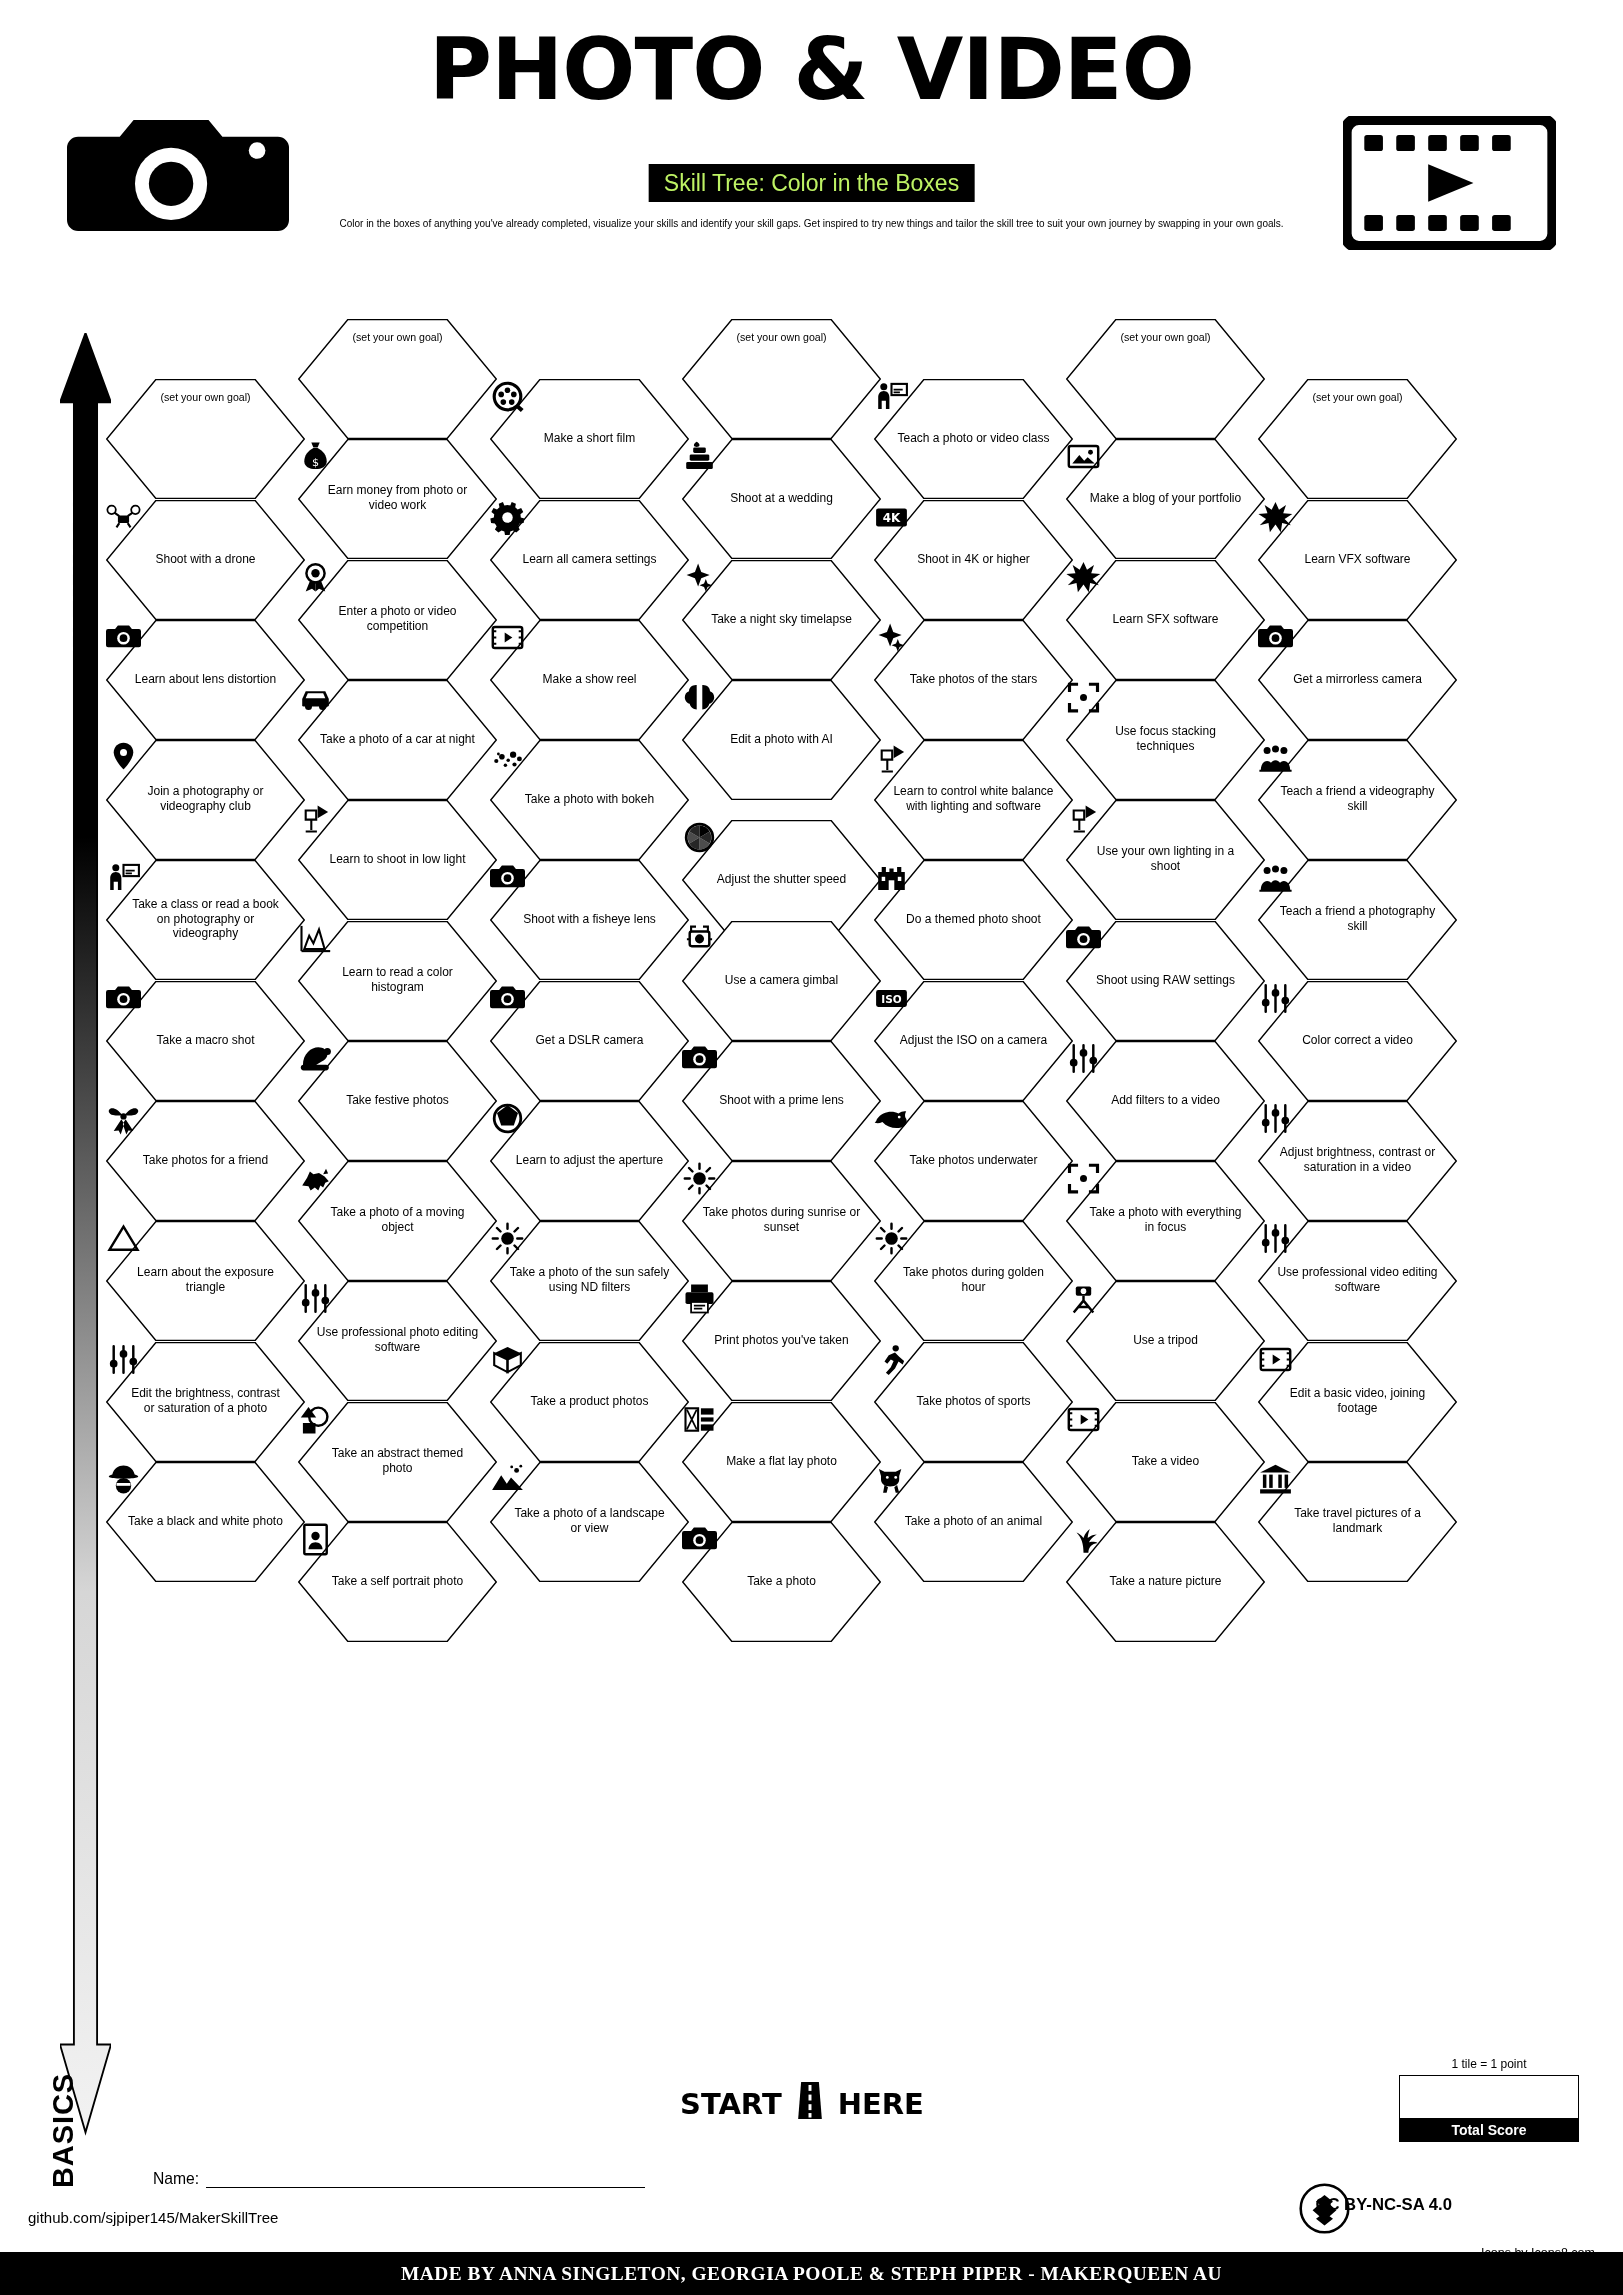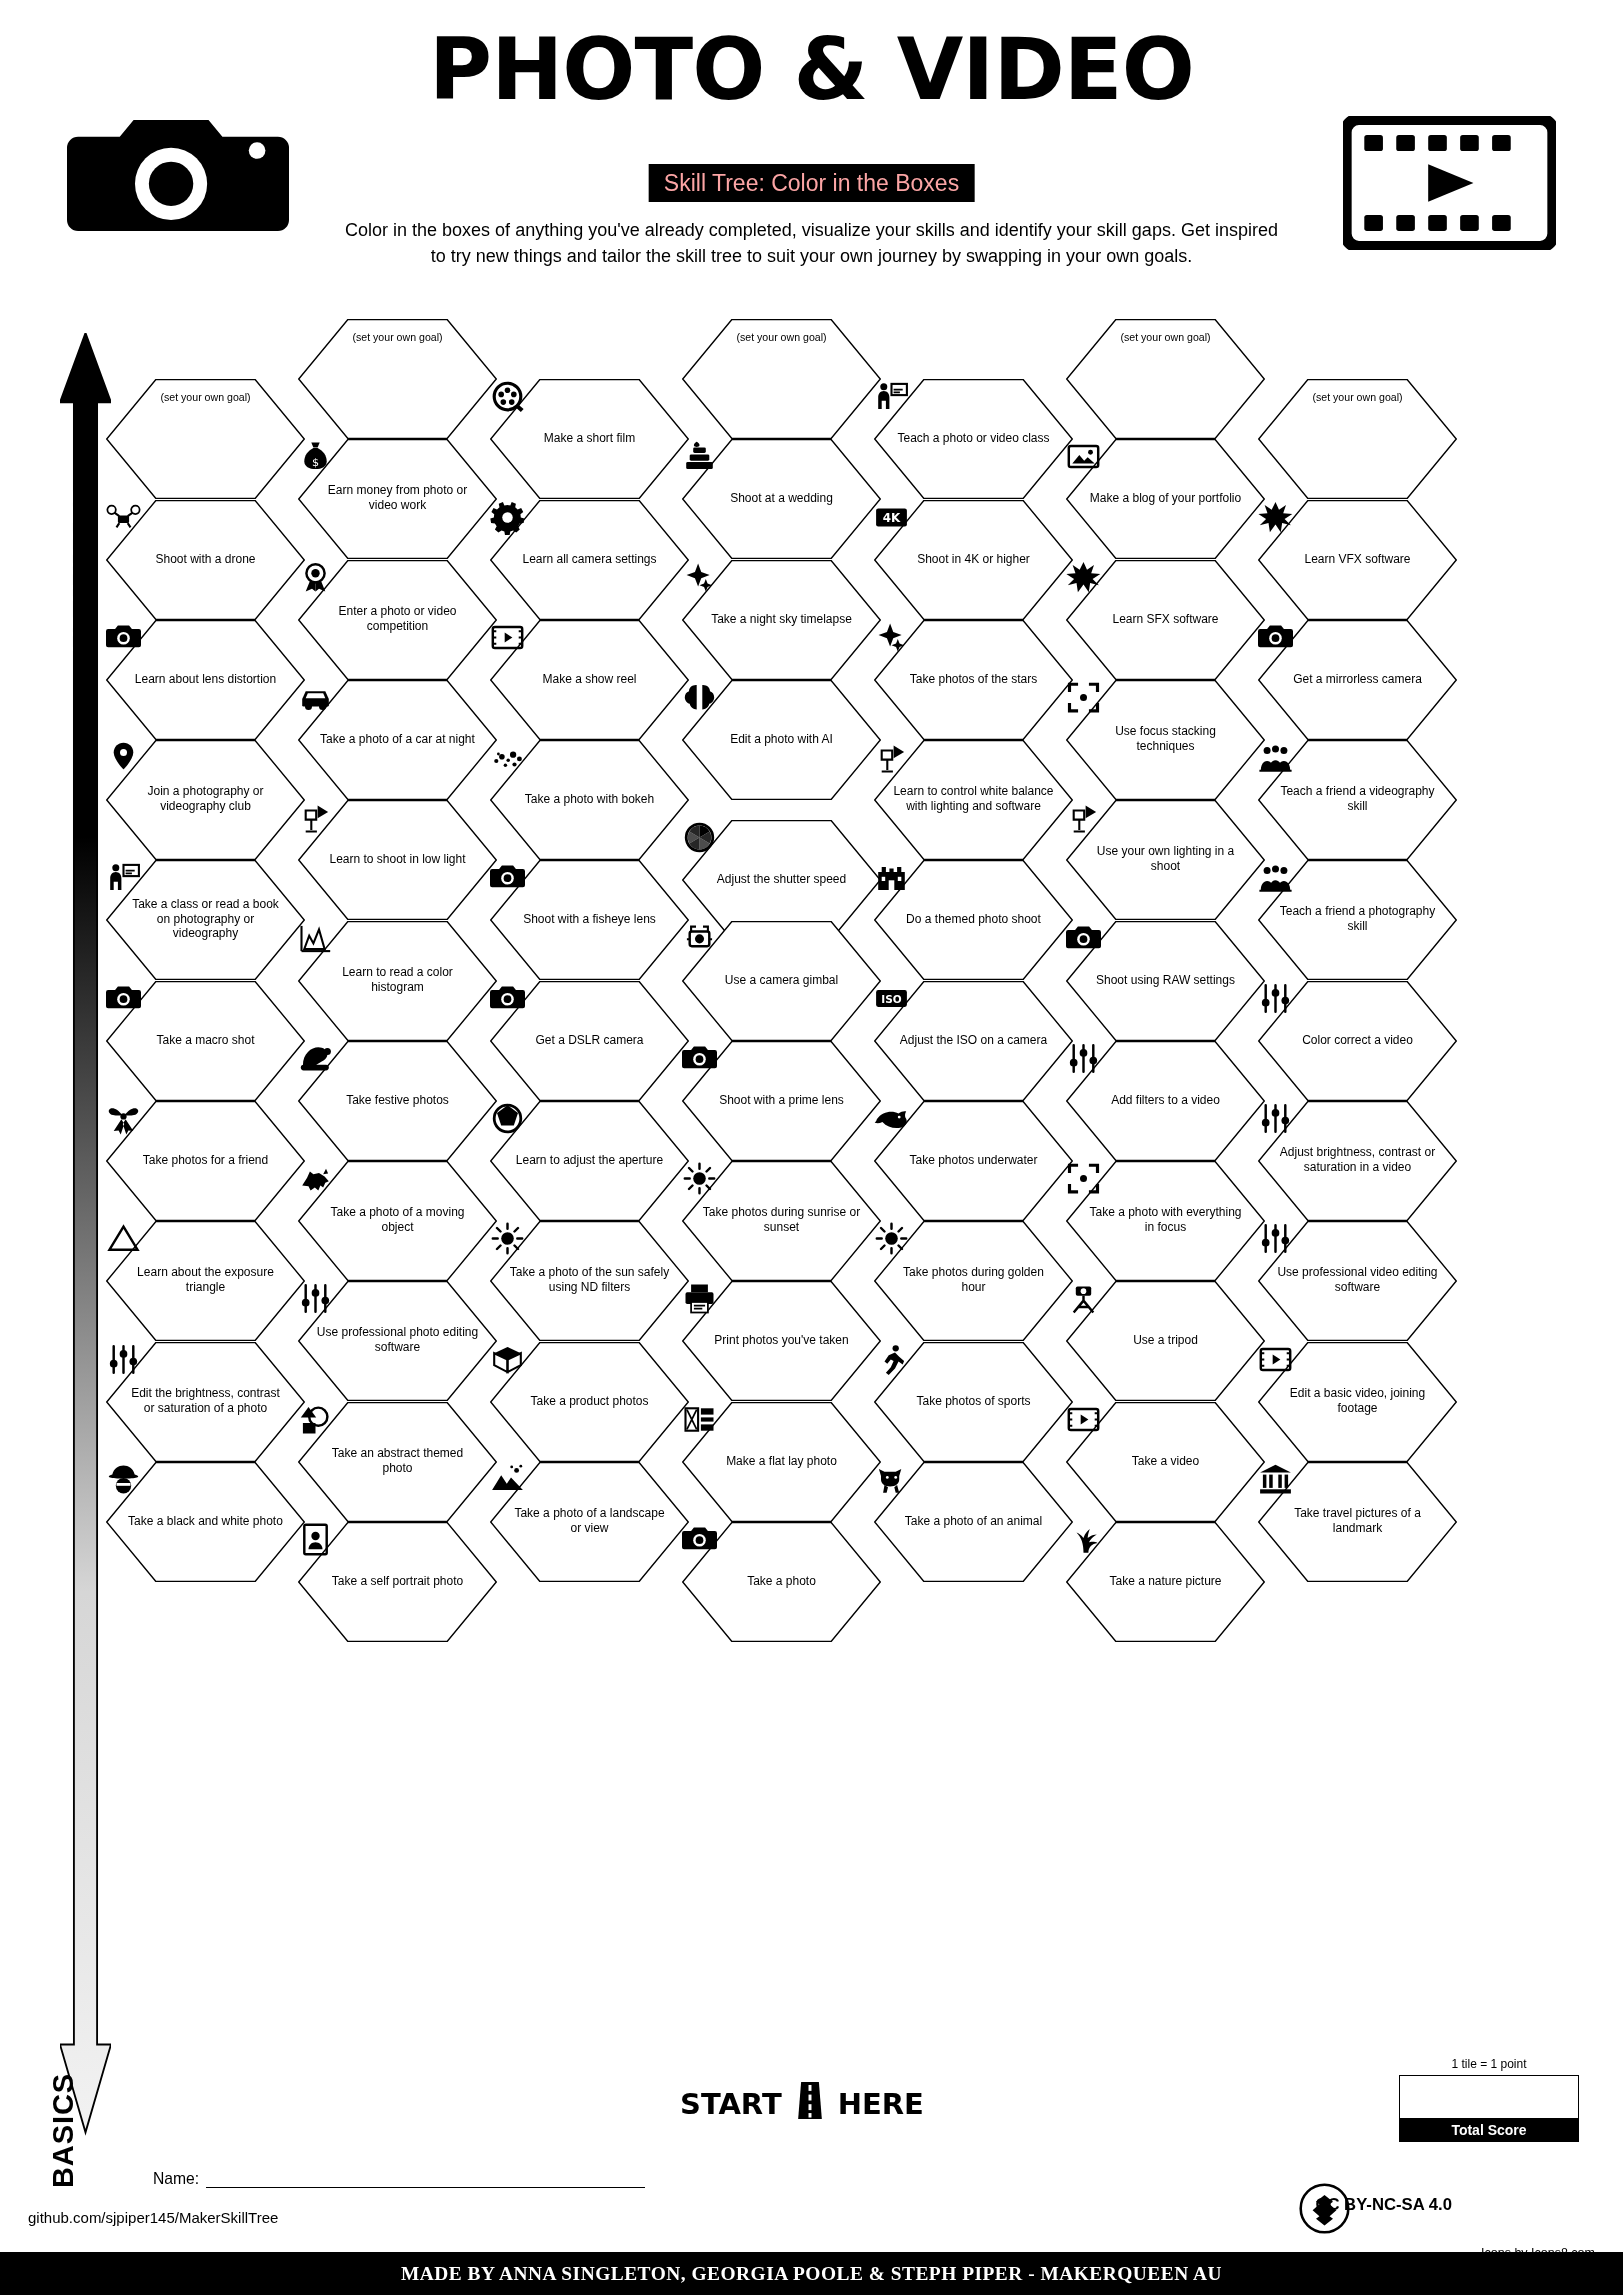--- a/index.html
+++ b/index.html
@@ -16,30 +16,30 @@
   
   #header { position:relative; height:305px; }
   #title {
     position:absolute; left:0; right:0; top:18.5px;
     text-align:center;
     font-size:86px; font-weight:bold; letter-spacing:-0.9px;
     font-family:"DejaVu Sans", sans-serif;
   }
   #subtitle-bar {
     position:absolute; left:50%; transform:translateX(-50%); top:164px;
-    background:#000; color:#fca5a5;
+    background:#000; color:#bef264;
     padding:5.6px 15.7px;
     font-size:23px; font-weight:normal;
     font-family:"Liberation Sans", sans-serif;
     white-space:nowrap;
   }
   #blurb {
     position:absolute; left:50%; transform:translateX(-50%); top:217px;
     width:948px; text-align:center;
-    font-size:18px; line-height:1.45;
+    font-size:10px; line-height:1.45;
   }
   .camera-icon { position:absolute; left:67px; top:106px; }
   .film-icon   { position:absolute; right:67px; top:116px; }
 
   
   #axis { position:absolute; left:33px; top:333px; width:99px; height:1804px; }
   #axis-arrow {
     position:absolute; left:27px; top:0; width:51px; height:1804px;
   }
   .axis-label {

